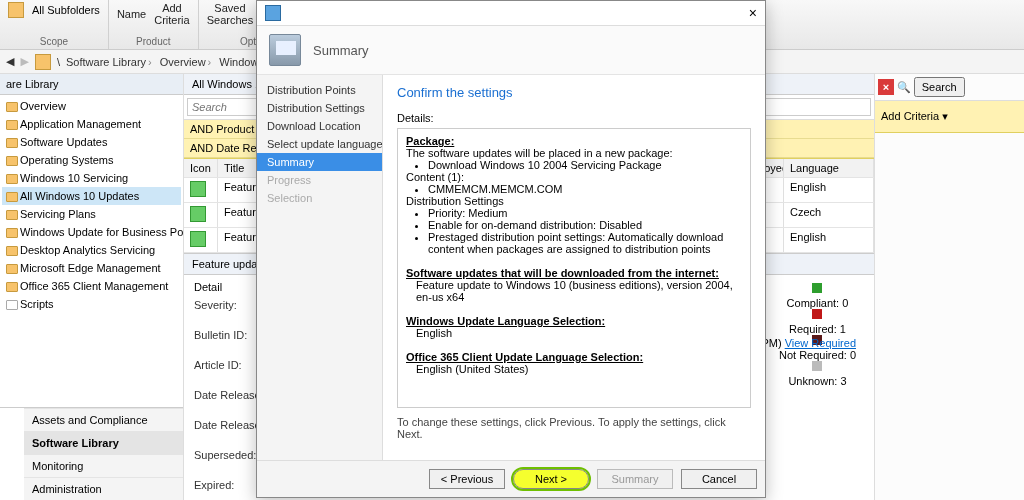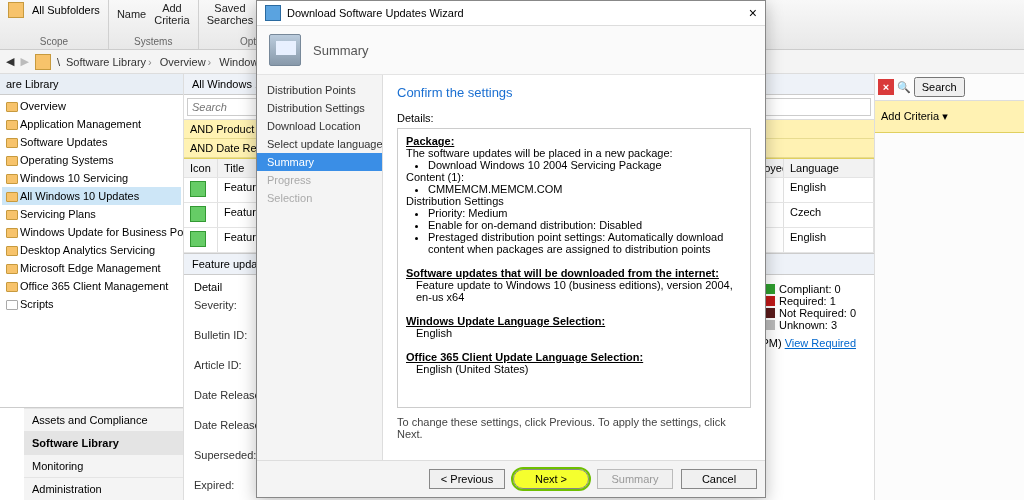--- a/index.html
+++ b/index.html
@@ -37,21 +37,21 @@
 .grid-head, .grid-row { display: flex; border-bottom: 1px solid #e4e4e4; }
 .grid-head { background: #f2f2f2; }
 .gc { padding: 3px 6px; border-right: 1px solid #e0e0e0; overflow: hidden; white-space: nowrap; }
 .c-icon { width: 34px; } .c-title { flex: 1; } .c-dl { width: 90px; } .c-dep { width: 60px; } .c-lang { width: 90px; }
 .detail-hdr { background: #eef2f8; padding: 4px 8px; border-top: 1px solid #ccc; border-bottom: 1px solid #ccc; }
 .detail-body { padding: 6px 10px; display: flex; }
 .detail-lbls { display: flex; flex-direction: column; gap: 18px; color: #333; }
 .right-strip { flex: 1; position: relative; }
 .pie { width: 60px; height: 60px; border-radius: 50%; background: #c01818; position: absolute; right: 210px; top: 4px; }
 .legend { position: absolute; right: 8px; top: 2px; font-size: 10px; }
-.legend div { display: flex; align-items: center; gap: 4px; }
+.legend div { display: flex; align-items: center; gap: 4px; flex-direction: column; }
 .sw { width: 10px; height: 10px; display: inline-block; }
 .lastupd { position: absolute; right: 8px; top: 56px; font-size: 10px; }
 .lastupd a { color: #0066cc; text-decoration: underline; }
 
 .rightbar { width: 150px; border-left: 1px solid #ddd; background: #fcfcfc; }
 .rightbar .sbox { display: flex; padding: 3px; gap: 3px; border-bottom: 1px solid #ddd; align-items: center; }
 .rightbar .sbox button { padding: 2px 6px; }
 .addcrit { background: #fff2b3; padding: 9px 6px; border-bottom: 1px solid #e0d060; }
 
 
@@ -93,21 +93,21 @@
   <div class="ribbon-grp">
     <div class="top">
       <div class="ribbon-btn">
           <span>Name</span>
         </div>
       <div class="ribbon-btn">
           <span style="white-space:pre-line;text-align:center">Add
 Criteria</span>
         </div>
     </div>
-    <span class="lbl">Systems</span>
+    <span class="lbl">Product</span>
   </div>
   <div class="ribbon-grp">
     <div class="top">
       <div class="ribbon-btn">
           <span style="white-space:pre-line;text-align:center">Saved
 Searches</span>
         </div>
       <div class="ribbon-btn">
           <span style="white-space:pre-line;text-align:center">Recent
 Searches</span>
@@ -241,21 +241,20 @@
       <span>🔍</span>
       <button>Search</button>
     </div>
     <div class="addcrit"><span>Add Criteria</span> ▾</div>
   </div>
 </div>
 
 <div class="wizard">
   <div class="wiz-title">
     <span class="ico16" style="background:#5aa3e0;border:1px solid #2a6aa0"></span>
-    <span style="margin-left:6px">Download Software Updates Wizard</span>
     <span class="x">×</span>
   </div>
   <div class="wiz-banner">
     <div class="wiz-pc"></div>
     <div style="font-size:13px;color:#555">Summary</div>
   </div>
   <div class="wiz-body">
     <div class="wiz-nav" id="wiznav">
         <div class="">Distribution Points</div>
         <div class="">Distribution Settings</div>

